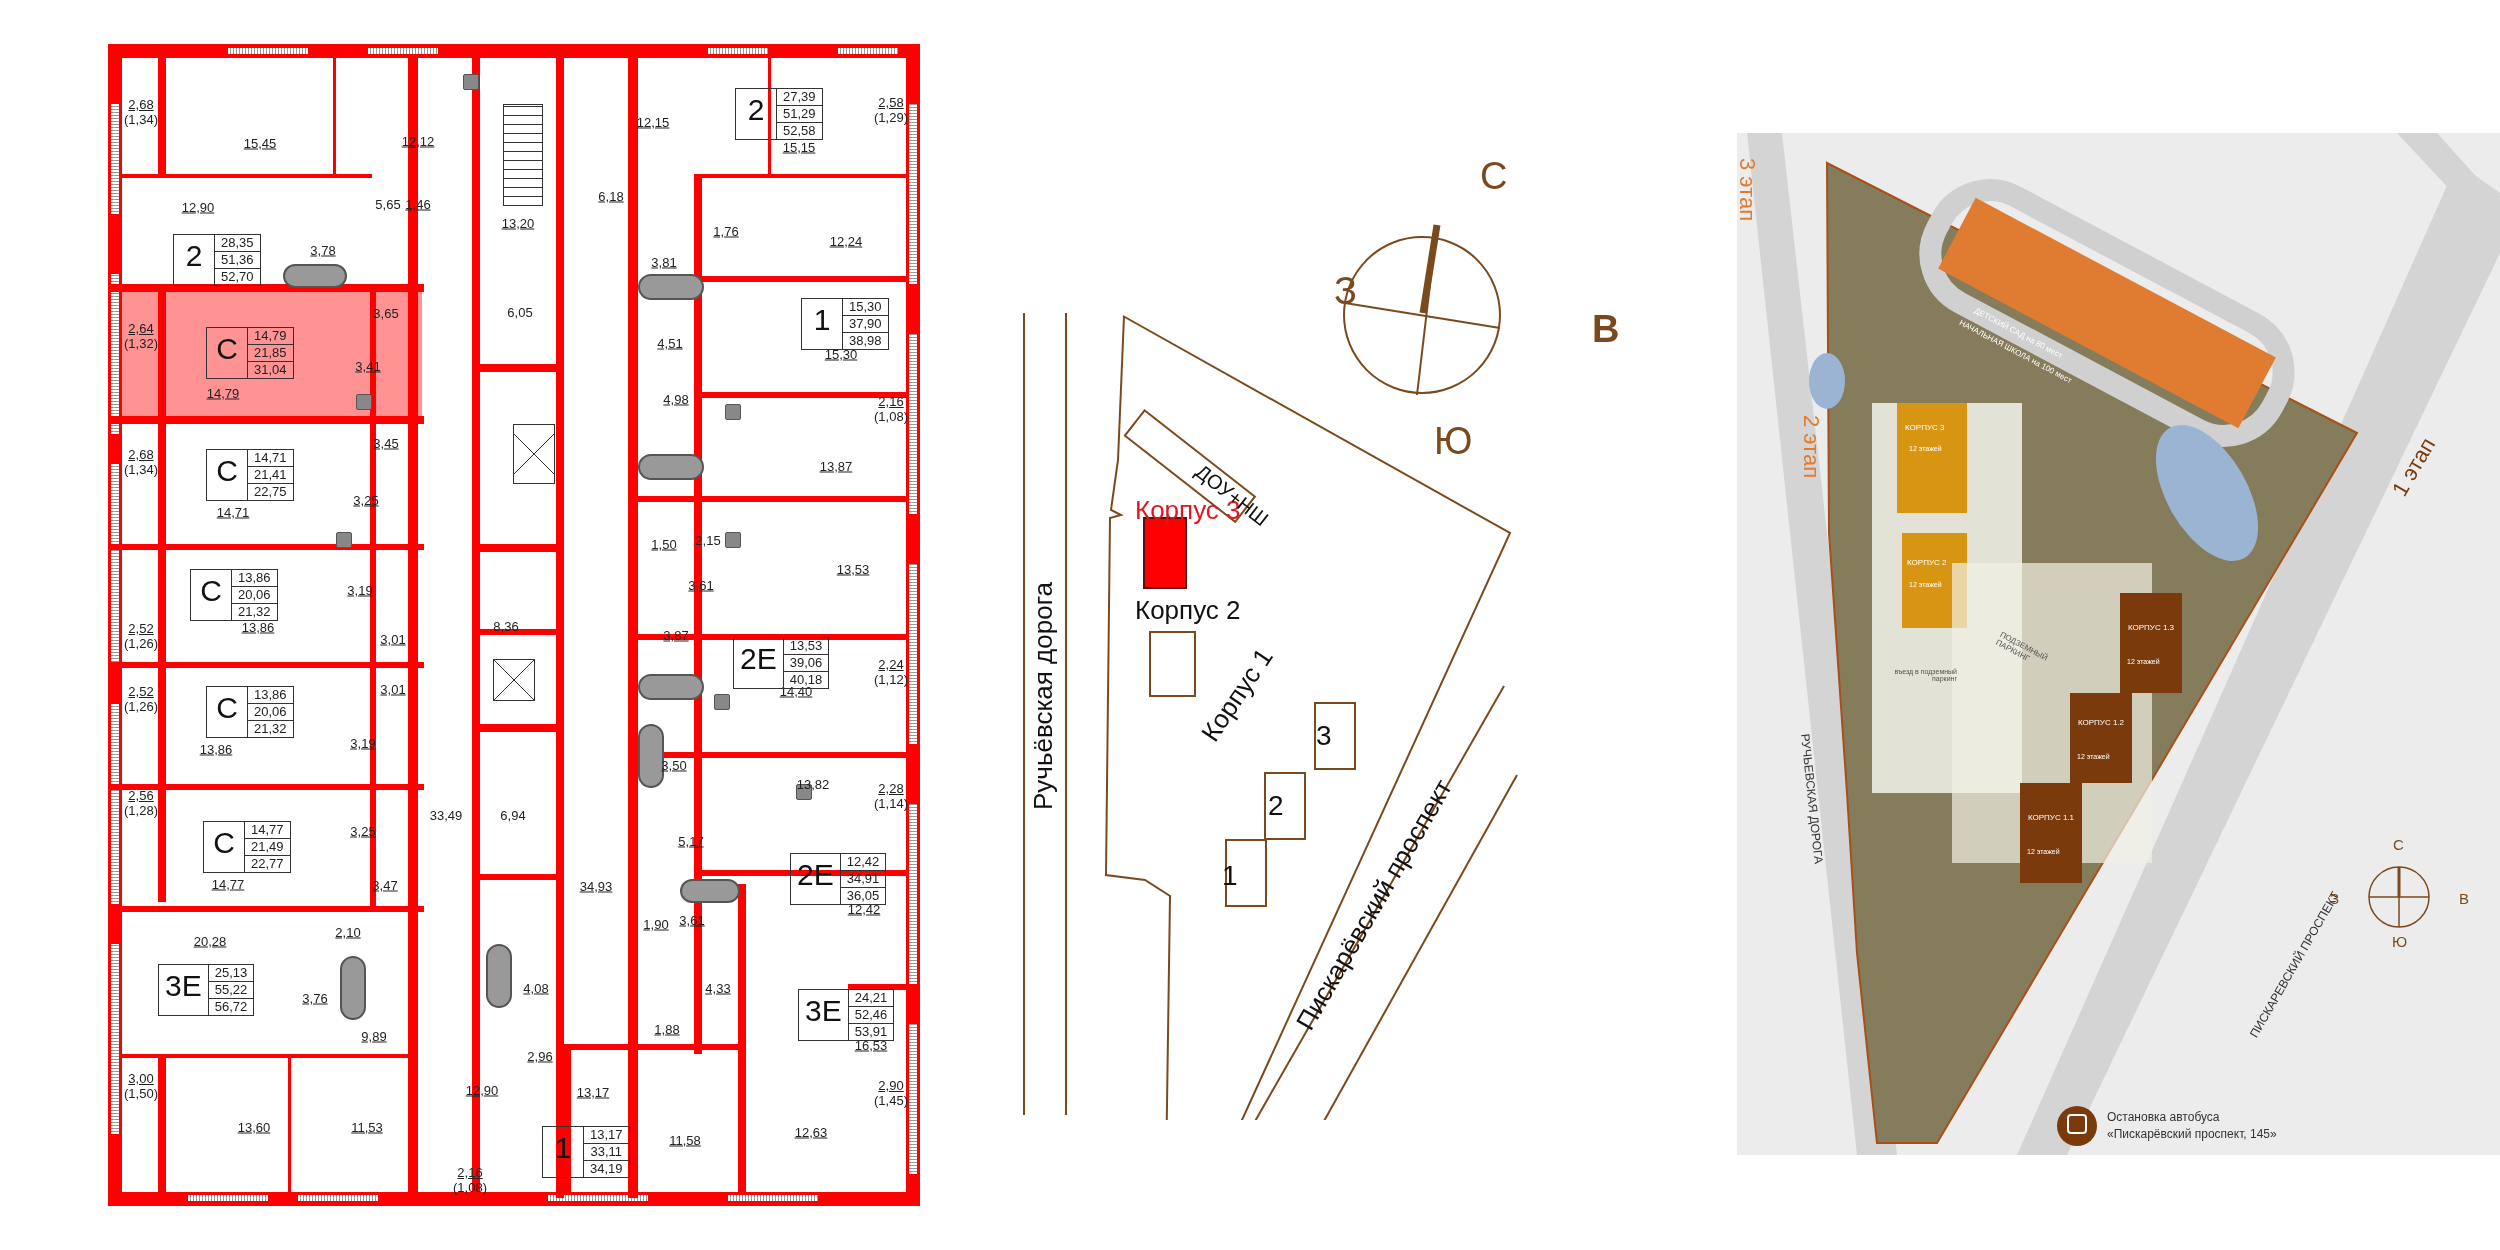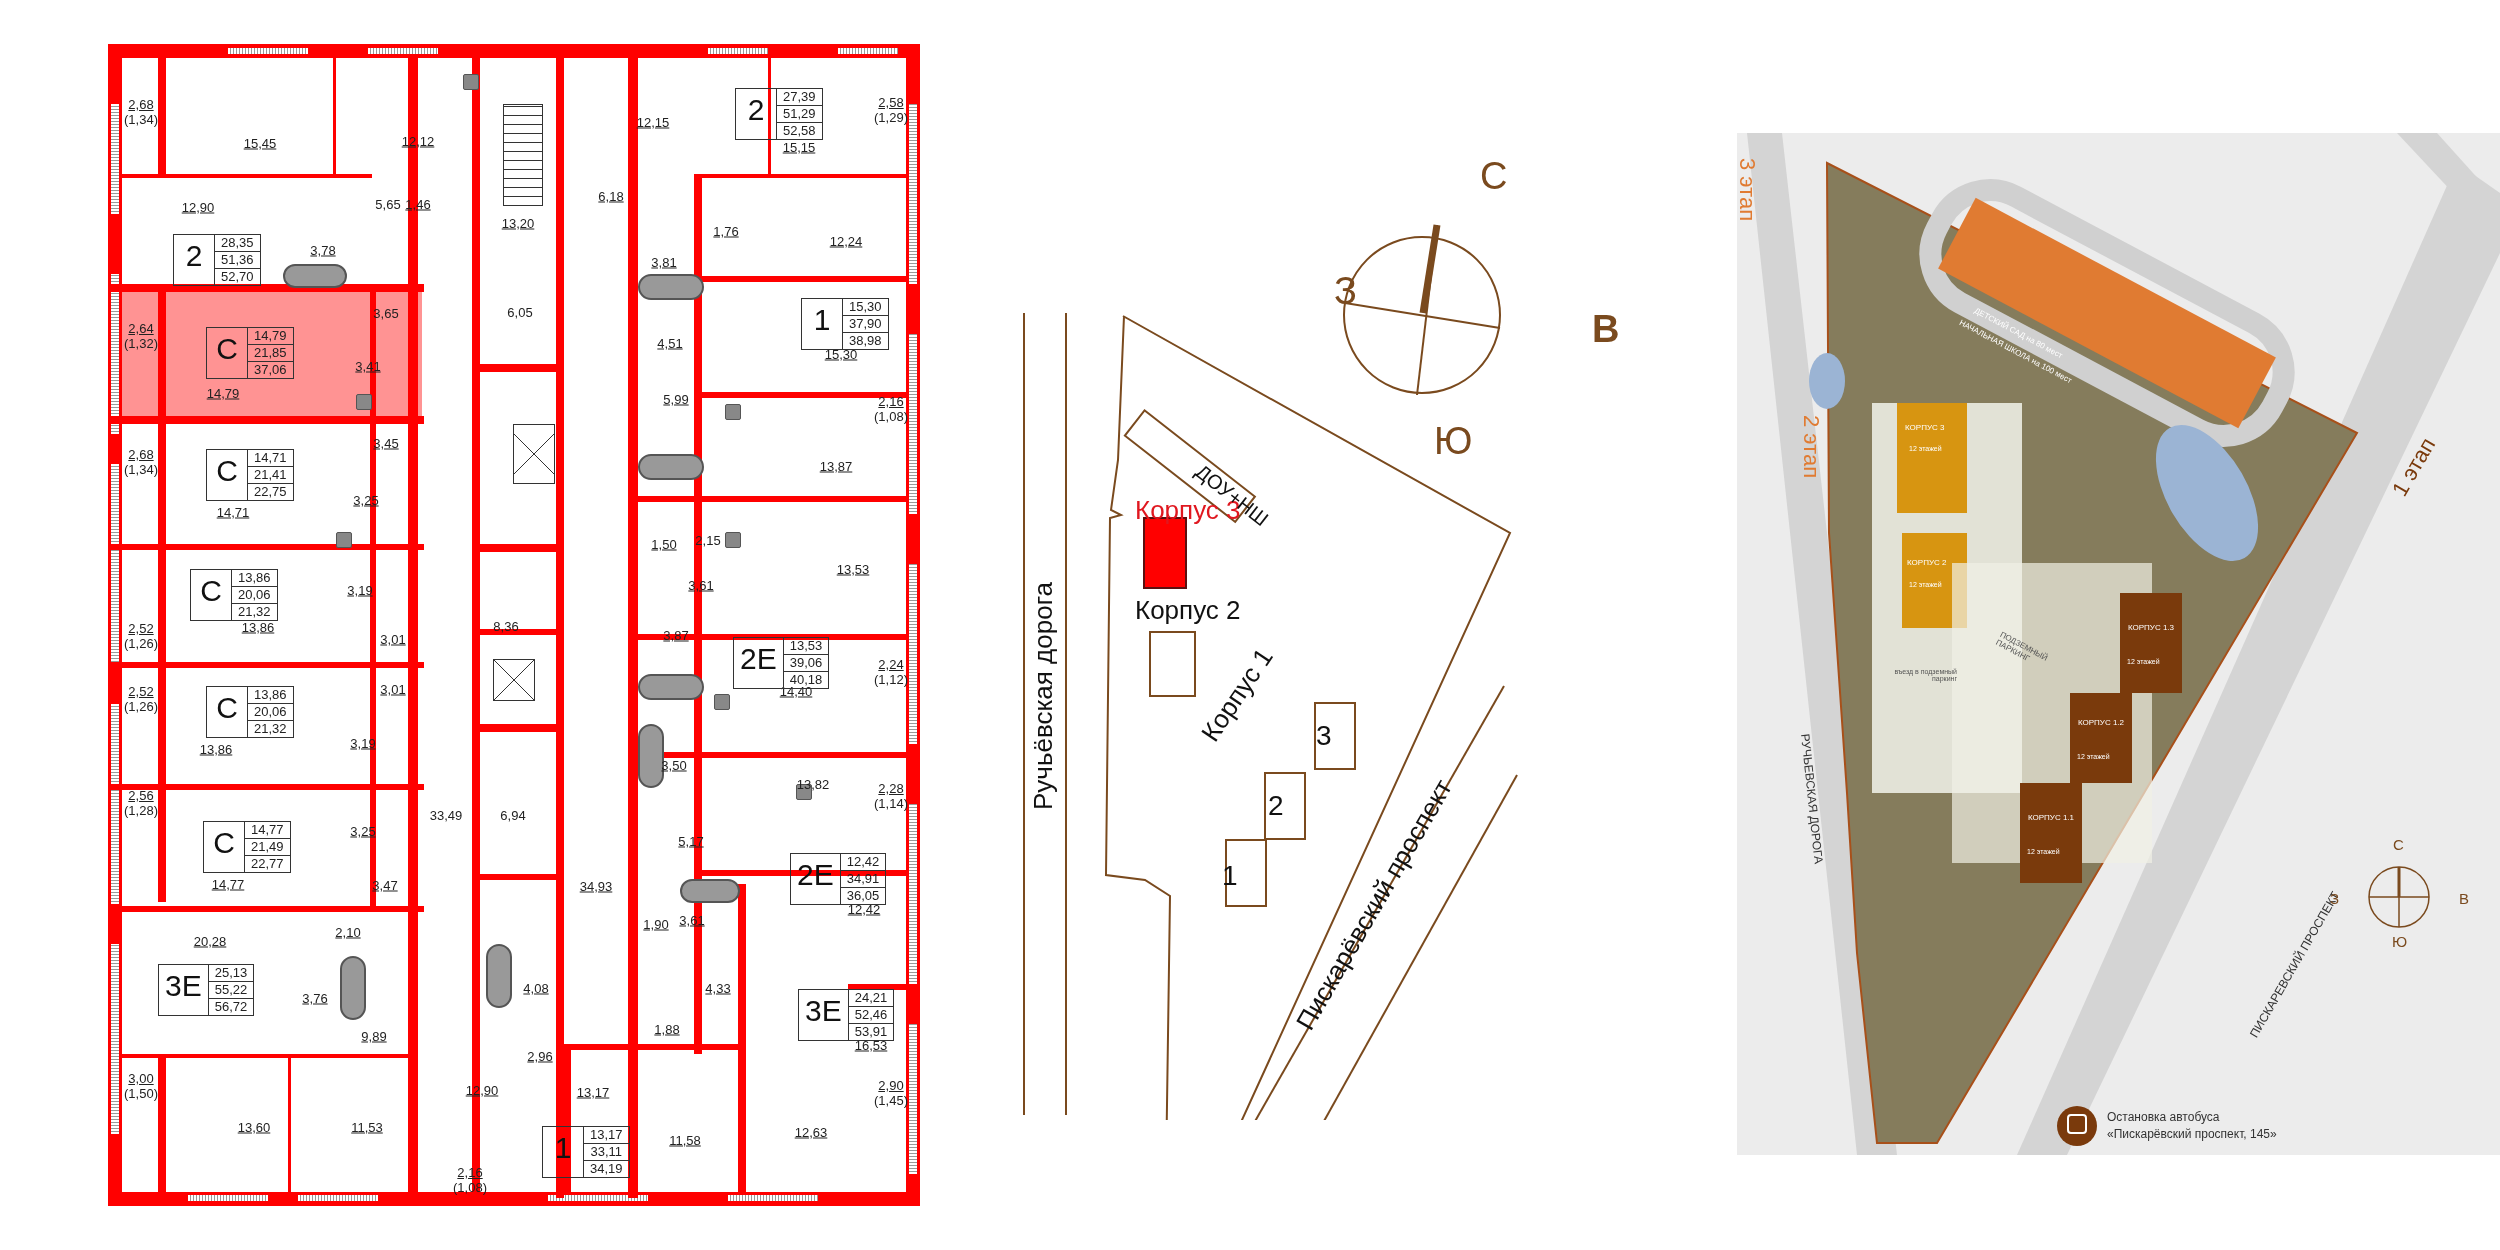--- a/index.html
+++ b/index.html
@@ -140,21 +140,21 @@
 
   <div class="bal" style="left:33px;top:292px">
       <span class="u">2,64</span>
       <span>(1,32)</span>
     </div>
   <div class="tag" style="left:98px;top:283px">
       <div class="t">C</div>
       <div class="n">
         <span>14,79</span>
         <span>21,85</span>
-        <span>37,06</span>
+        <span>31,04</span>
       </div>
     </div>
   <div class="area" style="left:115px;top:349px">14,79</div>
   <div class="area plain" style="left:278px;top:269px">3,65</div>
   <div class="area" style="left:260px;top:322px">3,41</div>
 
   <div class="bal" style="left:33px;top:418px">
       <span class="u">2,68</span>
       <span>(1,34)</span>
     </div>
@@ -283,21 +283,21 @@
   <div class="tag" style="left:693px;top:254px">
       <div class="t">1</div>
       <div class="n">
         <span>15,30</span>
         <span>37,90</span>
         <span>38,98</span>
       </div>
     </div>
   <div class="area" style="left:733px;top:310px">15,30</div>
   <div class="area" style="left:562px;top:299px">4,51</div>
-  <div class="area" style="left:568px;top:355px">5,99</div>
+  <div class="area" style="left:568px;top:355px">4,98</div>
   <div class="bal" style="left:783px;top:365px">
       <span class="u">2,16</span>
       <span>(1,08)</span>
     </div>
 
   <div class="area" style="left:728px;top:422px">13,87</div>
   <div class="area" style="left:556px;top:500px">1,50</div>
   <div class="area plain" style="left:600px;top:496px">2,15</div>
   <div class="area" style="left:745px;top:525px">13,53</div>
   <div class="area" style="left:593px;top:541px">3,61</div>

